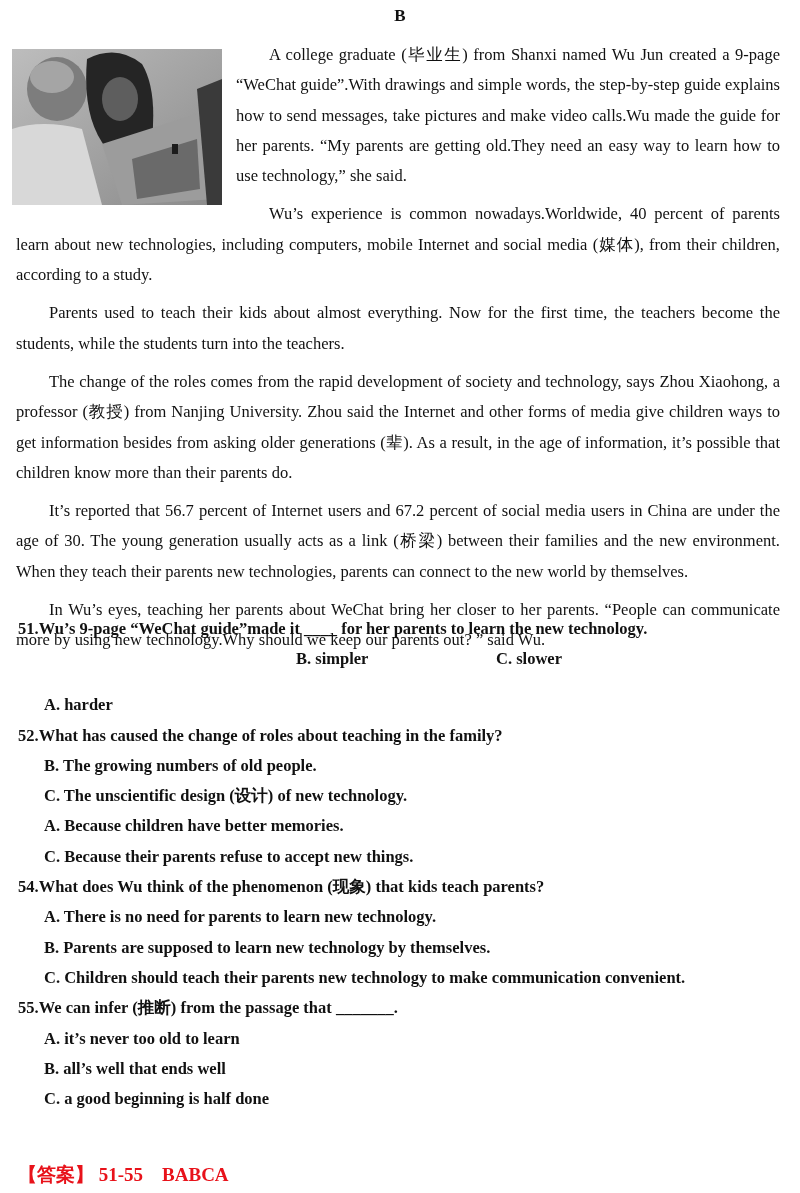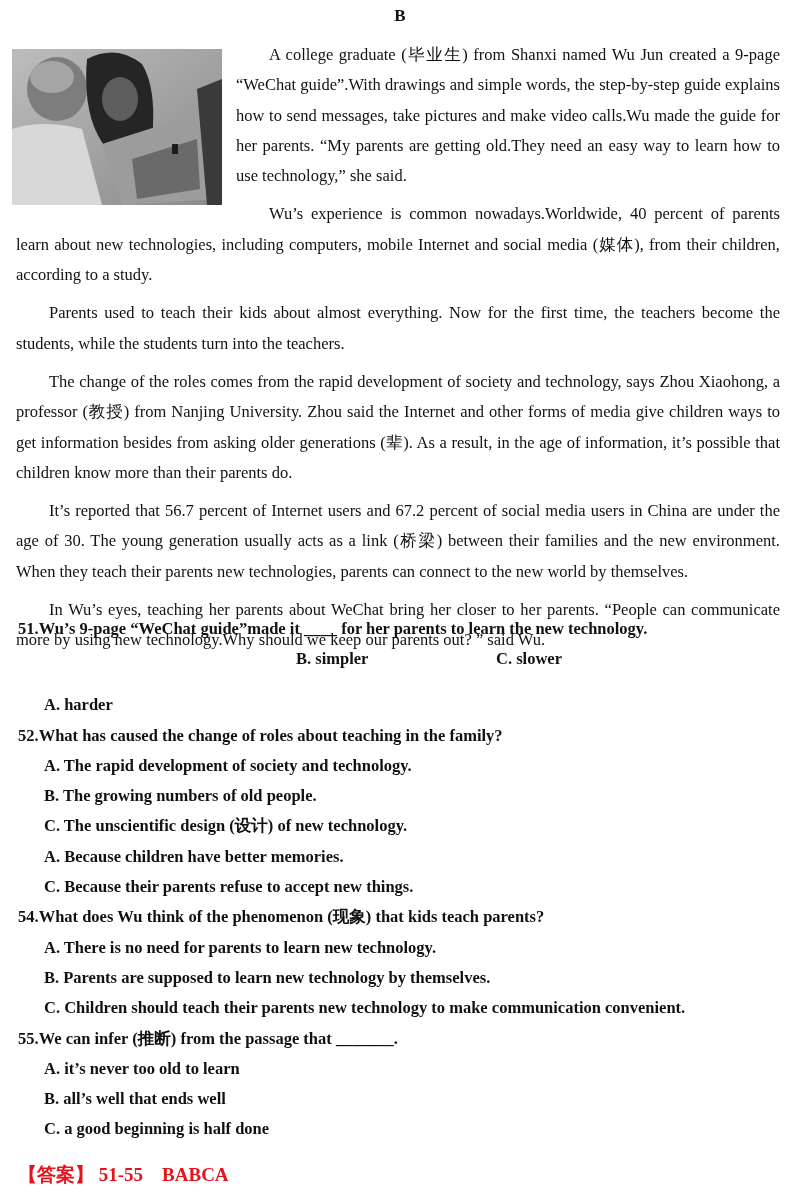--- a/index.html
+++ b/index.html
@@ -86,21 +86,20 @@
   <div>
     <p class="q">51.Wu’s 9-page “WeChat guide”made it ____ for her parents to learn the new technology.</p>
     <div class="opt-row">
       <span>A. harder</span>
       <span>B. simpler</span>
       <span>C. slower</span>
     </div>
   </div>
   <div>
     <p class="q">52.What has caused the change of roles about teaching in the family?</p>
-    <p class="opt">A. The rapid development of society and technology.</p>
     <p class="opt">B. The growing numbers of old people.</p>
     <p class="opt">C. The unscientific design (设计) of new technology.</p>
   </div>
   <div>
     <p class="opt">A. Because children have better memories.</p>
     <p class="opt">C. Because their parents refuse to accept new things.</p>
   </div>
   <div>
     <p class="q">54.What does Wu think of the phenomenon (现象) that kids teach parents?</p>
     <p class="opt">A. There is no need for parents to learn new technology.</p>

